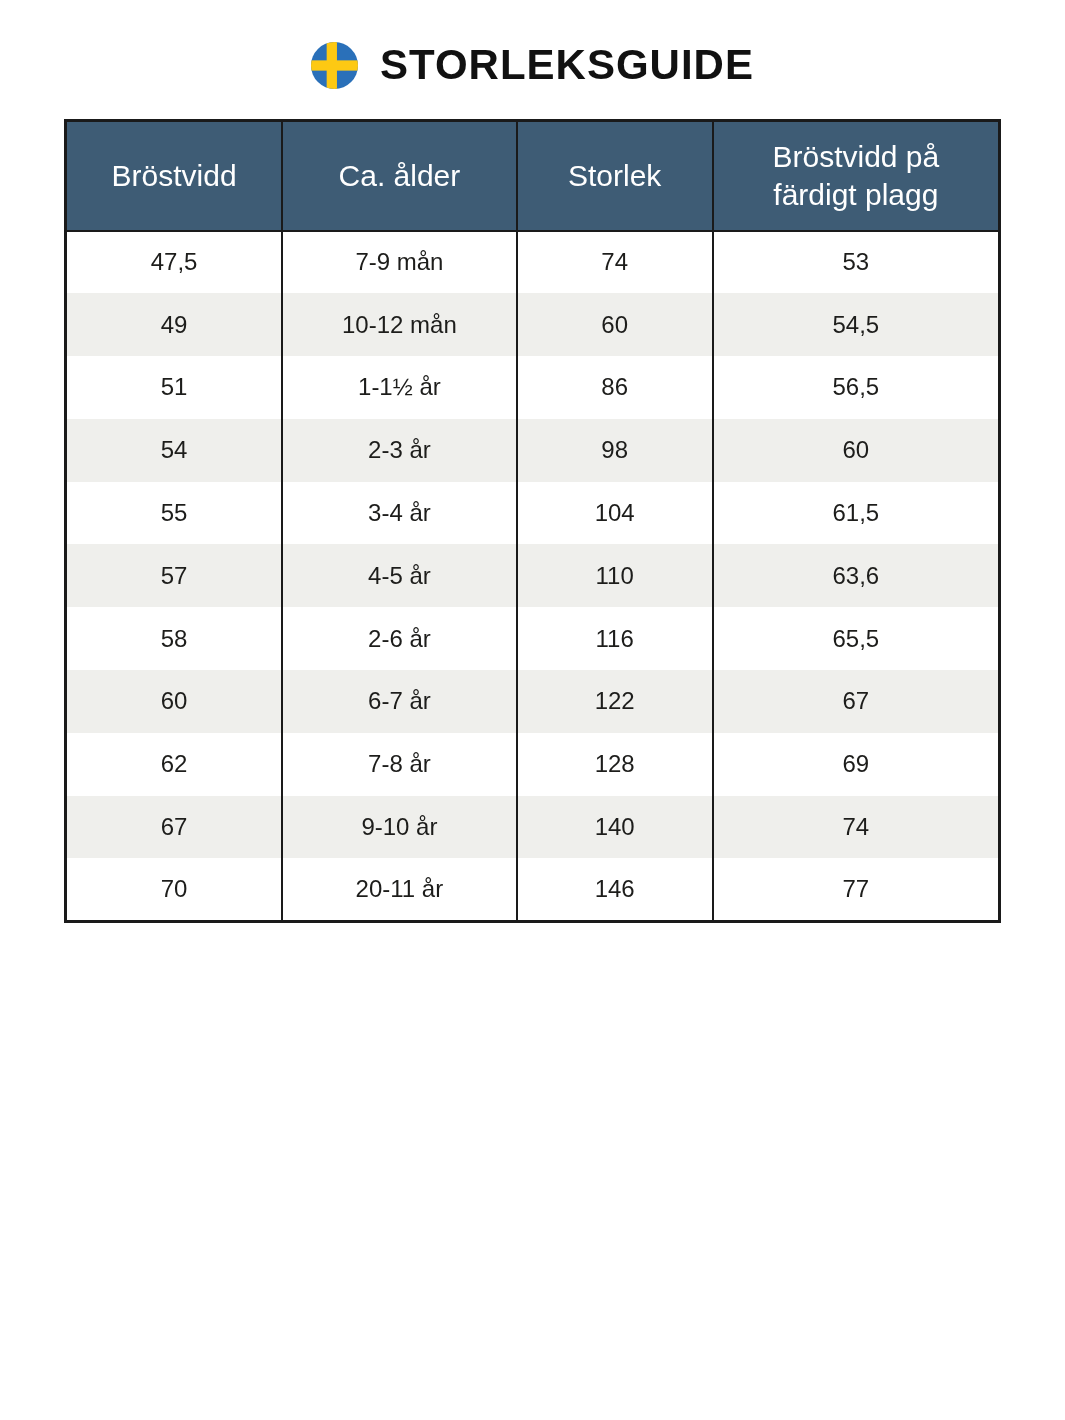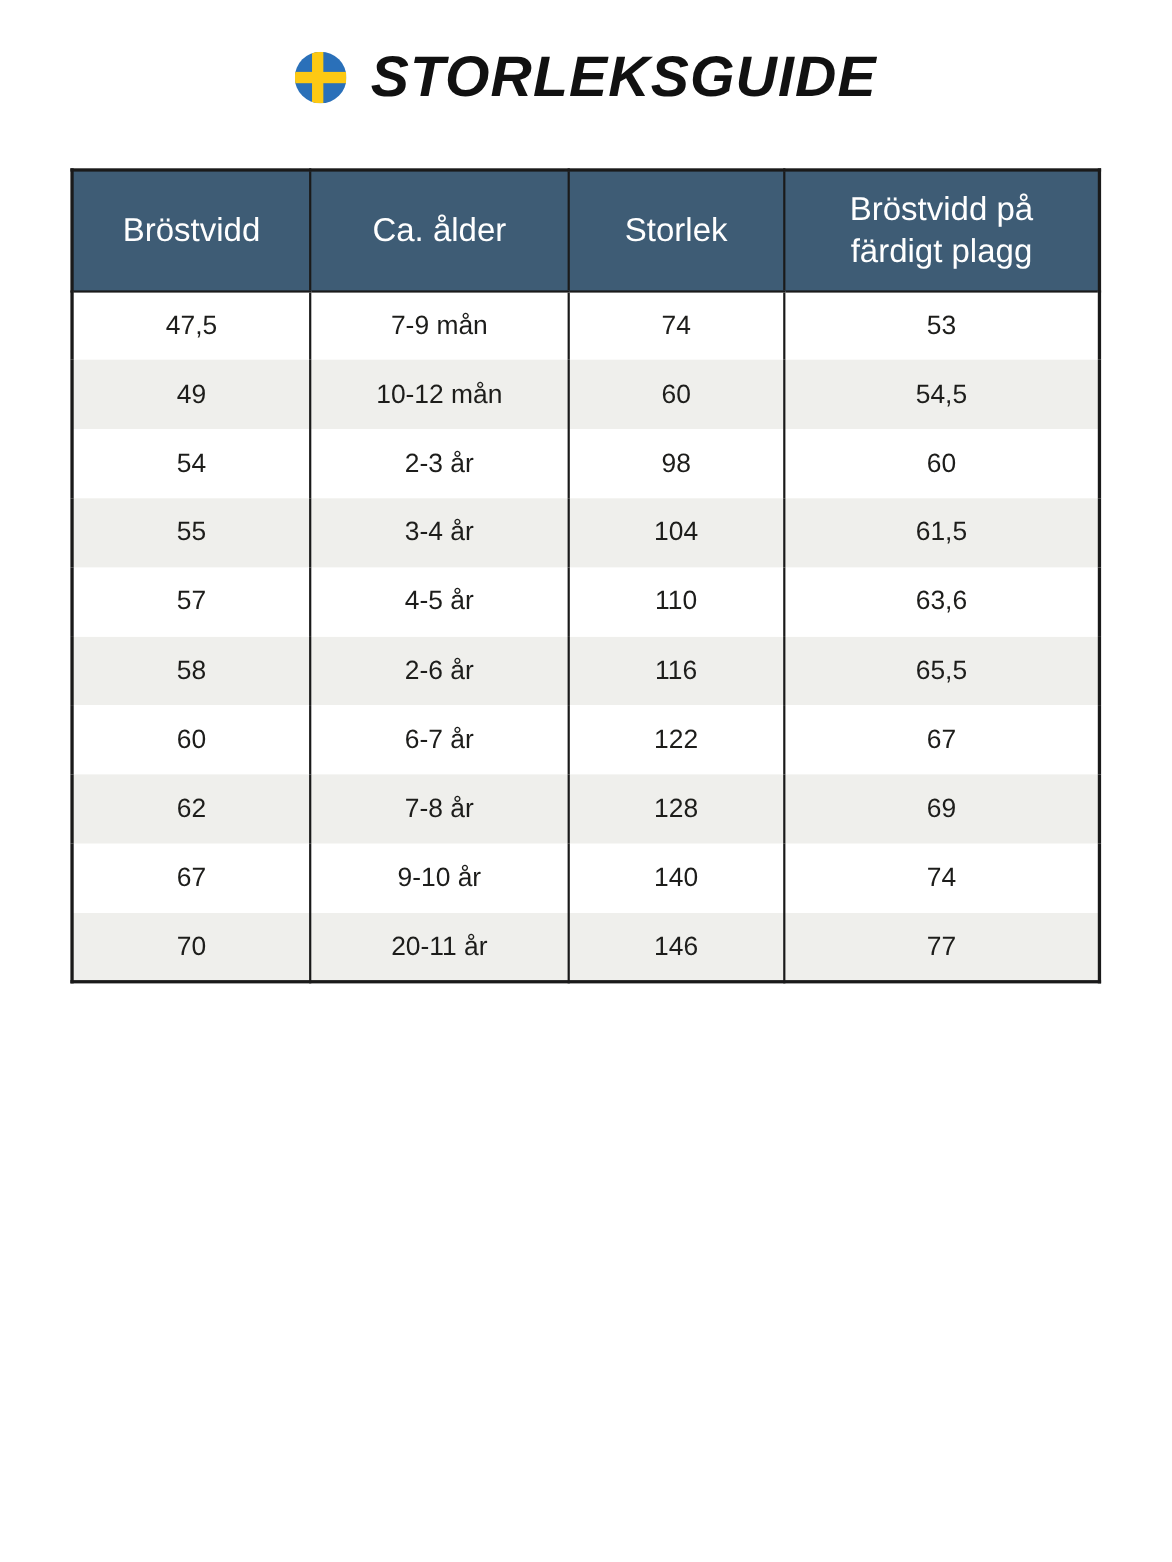--- a/index.html
+++ b/index.html
@@ -21,31 +21,30 @@
     align-items: center;
     gap: 22px;
   }
   .flag-icon {
     width: 47px;
     height: 47px;
     flex: 0 0 auto;
     display: block;
   }
   .page-title {
-    font-size: 52px;
+    font-size: 42px;
     font-weight: 800;
     color: #111111;
     letter-spacing: 1px;
     line-height: 1.1;
     white-space: nowrap;
-    font-style: italic;
   }
   .table-wrap {
     width: 937px;
-    margin: 54px auto 0 auto;
+    margin: 30px auto 0 auto;
   }
   table.size-table {
     width: 100%;
     border-collapse: collapse;
     table-layout: fixed;
     border: 3px solid #1a1a1a;
     text-align: center;
   }
   table.size-table col.c1 { width: 23.2%; }
   table.size-table col.c2 { width: 25.1%; }
@@ -120,20 +119,26 @@
             <td>74</td>
             <td>53</td>
           </tr>
           <tr>
             <td>49</td>
             <td>10-12 mån</td>
             <td>60</td>
             <td>54,5</td>
           </tr>
           <tr>
+            <td>51</td>
+            <td>1-1½ år</td>
+            <td>86</td>
+            <td>56,5</td>
+          </tr>
+          <tr>
             <td>54</td>
             <td>2-3 år</td>
             <td>98</td>
             <td>60</td>
           </tr>
           <tr>
             <td>55</td>
             <td>3-4 år</td>
             <td>104</td>
             <td>61,5</td>

